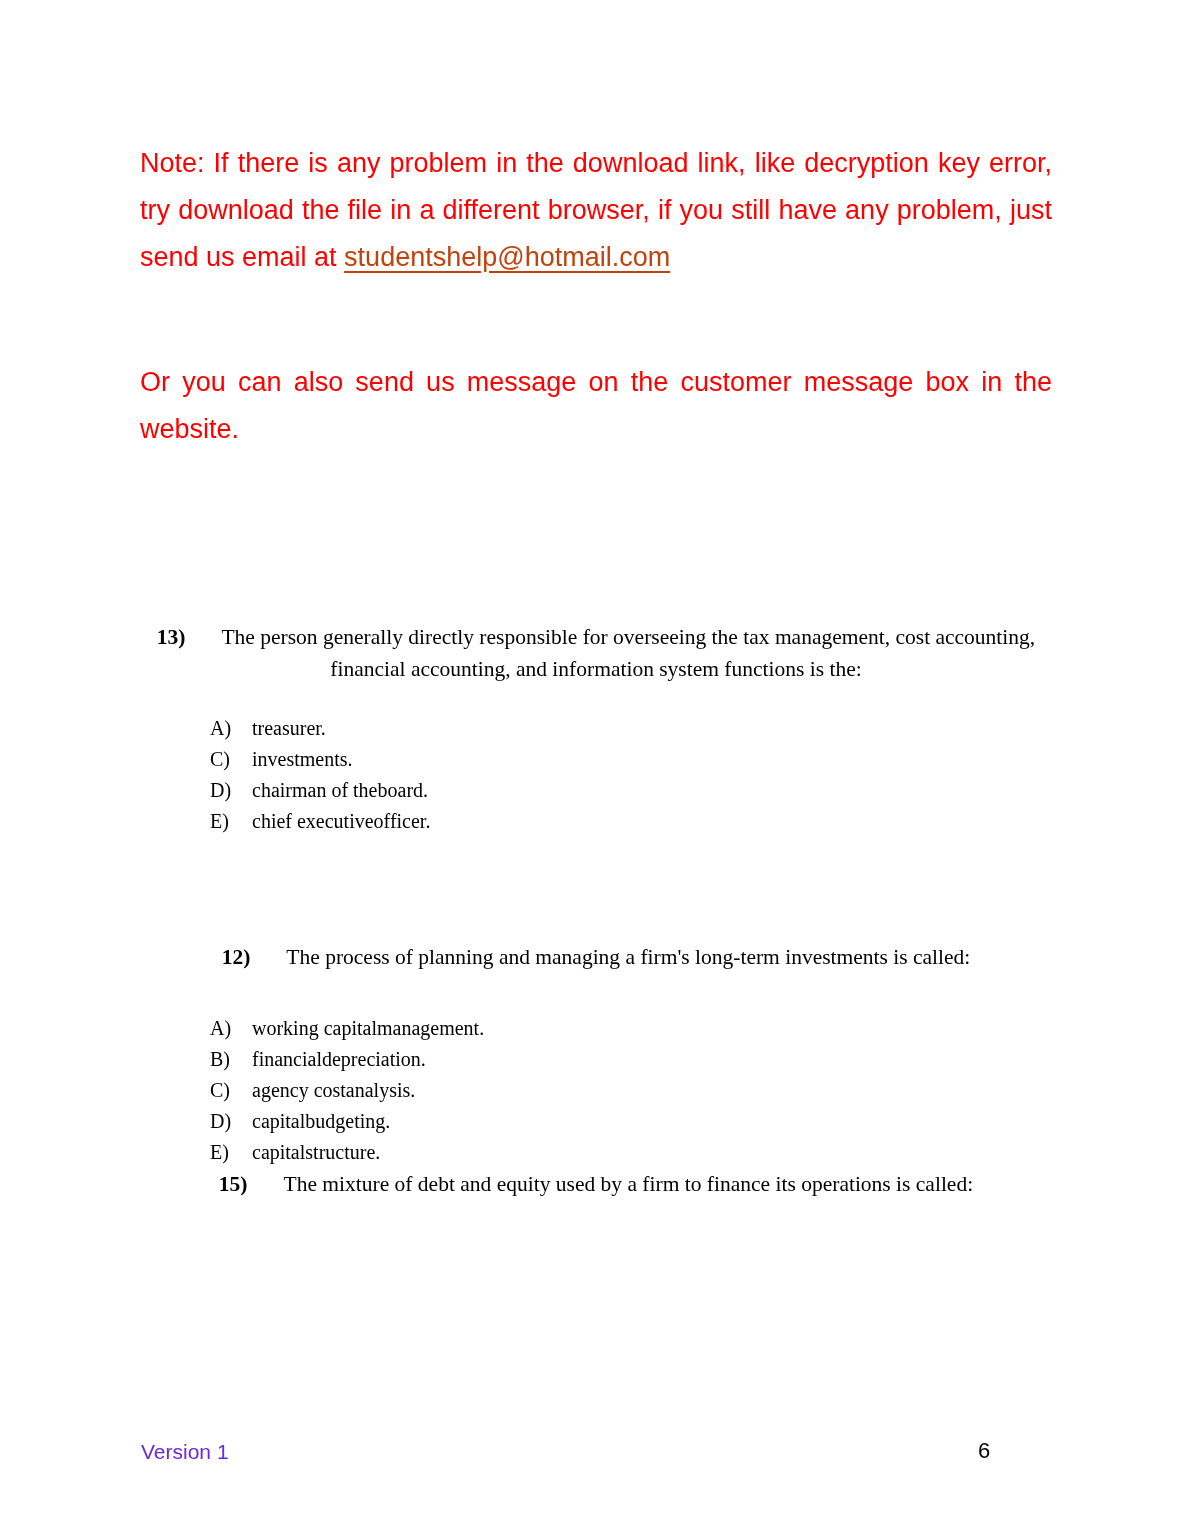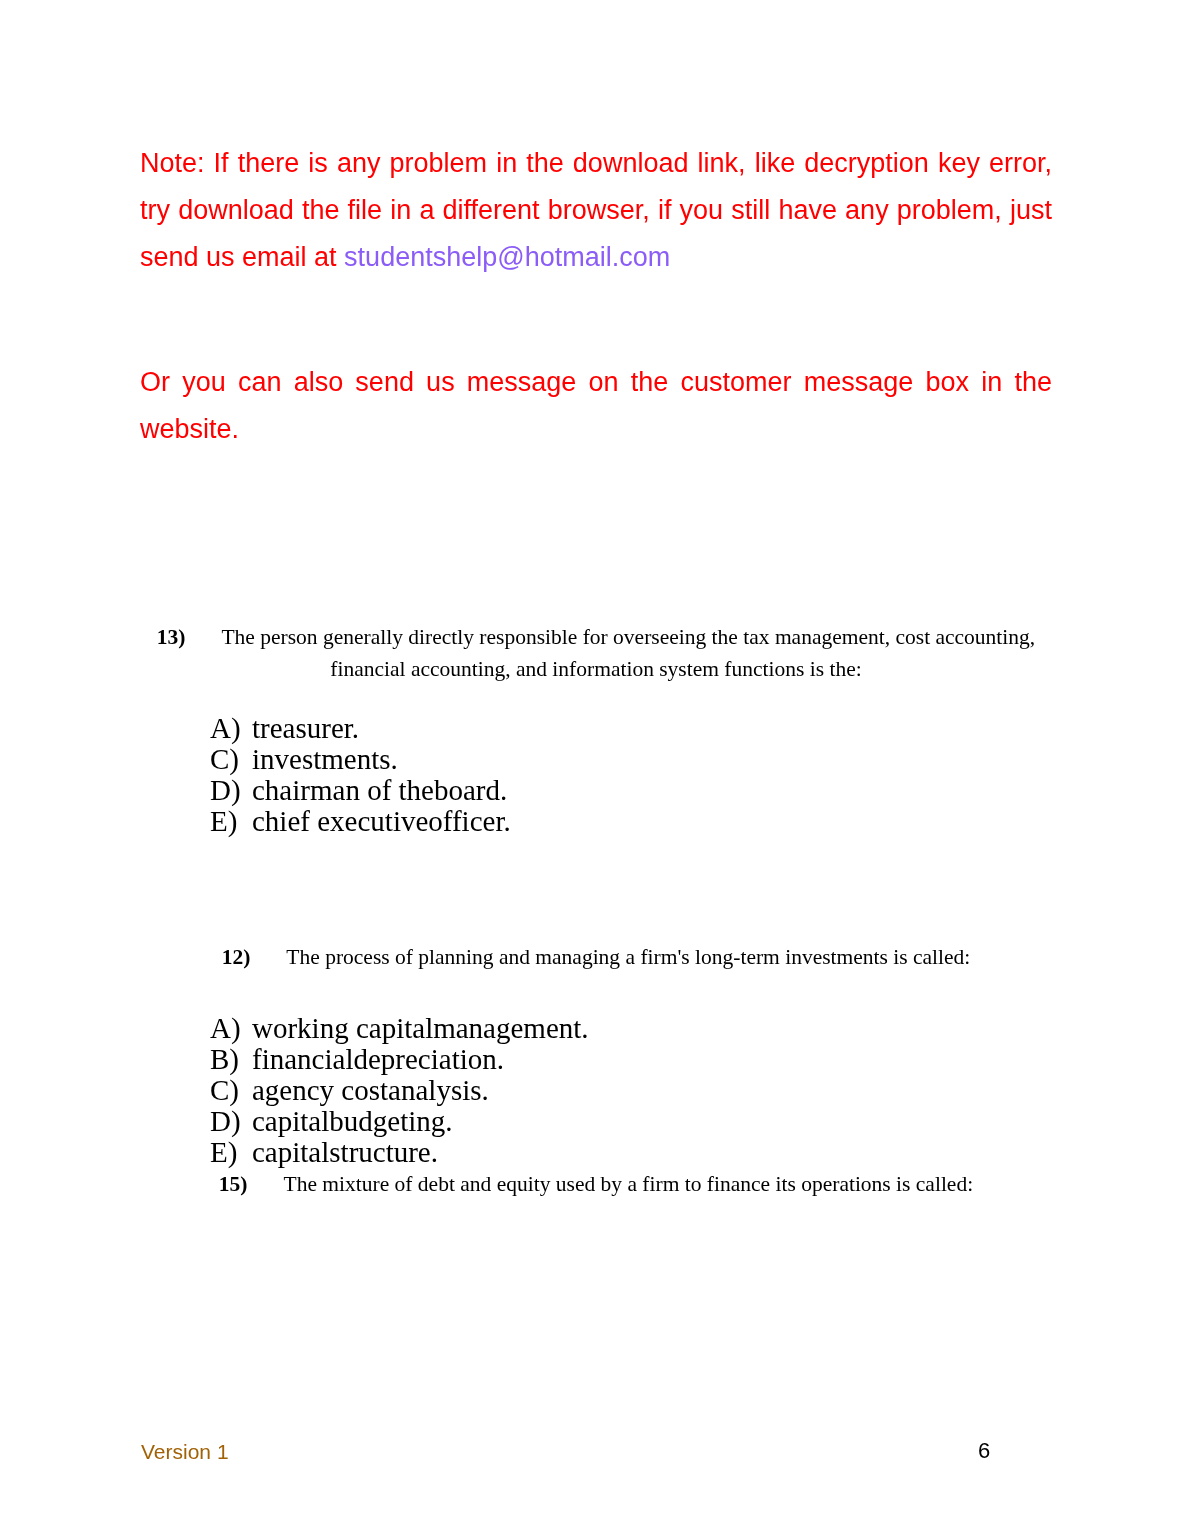--- a/index.html
+++ b/index.html
@@ -23,52 +23,53 @@
   .note {
     font-family: "Liberation Sans", sans-serif;
     font-size: 27px;
     line-height: 47px;
     color: #ff0000;
     text-align: justify;
   }
   .note-1 { margin-top: 140px; }
   .note-2 { margin-top: 78px; }
   .email-link {
-    color: #8b5cf6;
+    color: #c2410c;
+    text-decoration: underline;
     text-underline-offset: 5px;
     cursor: pointer;
   }
   
   .q-head {
     font-size: 21.5px;
     line-height: 32px;
     text-align: center;
   }
   .q13-head { margin-top: 168px; }
   .q14-head { margin-top: 104px; }
   .q15-head { }
   .q-num { font-weight: bold; }
   .q-gap { display: inline-block; width: 36px; }
   .options {
     margin-left: 70px;
-    font-size: 29px;
+    font-size: 20px;
     line-height: 31px;
   }
   .q13-options { margin-top: 28px; }
   .q14-options { margin-top: 40px; }
   .option-row { white-space: nowrap; }
   .opt-label { display: inline-block; min-width: 42px; }
   
   .footer-version {
     position: absolute;
     left: 141px;
     top: 1440px;
     font-family: "Liberation Sans", sans-serif;
     font-size: 21px;
-    color: #a16207;
+    color: #6d28d9;
   }
   .footer-page {
     position: absolute;
     left: 978px;
     top: 1438px;
     font-family: "Liberation Sans", sans-serif;
     font-size: 22px;
     color: #000000;
   }
 </style>

